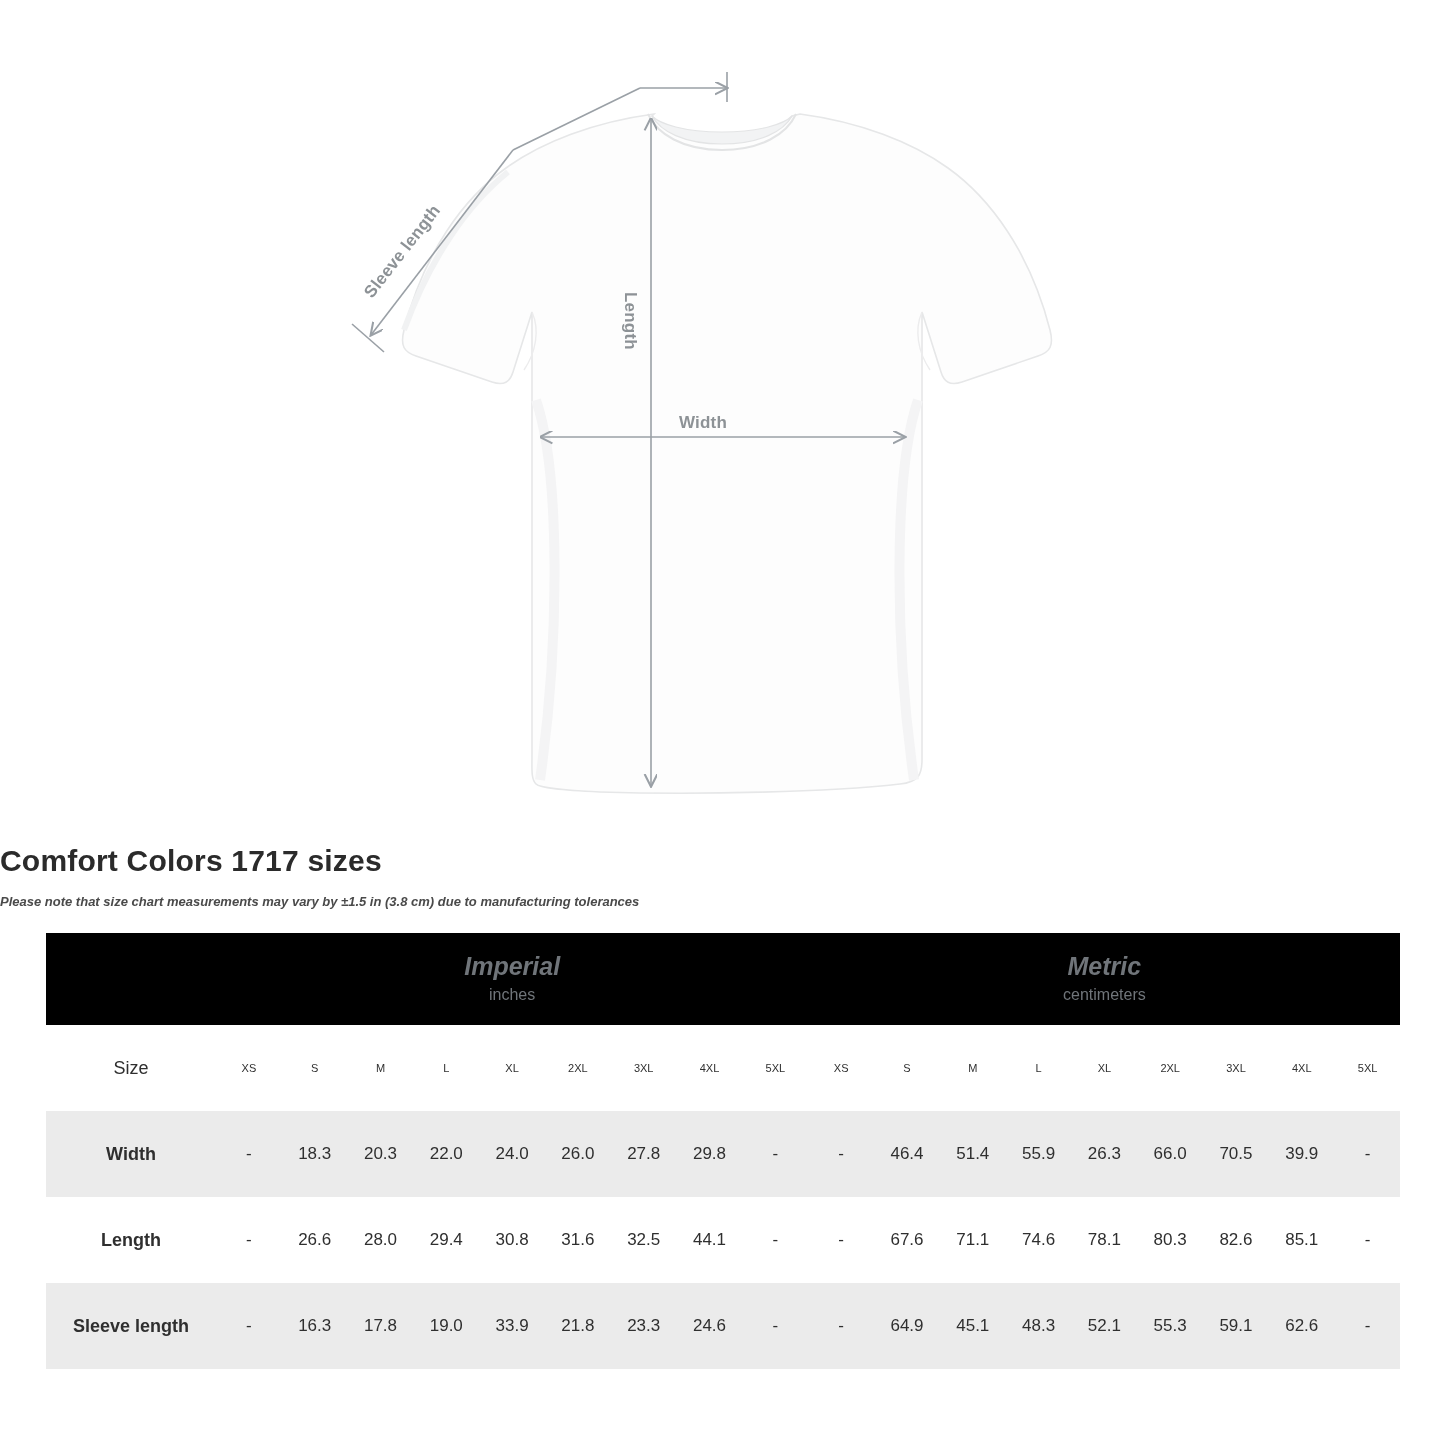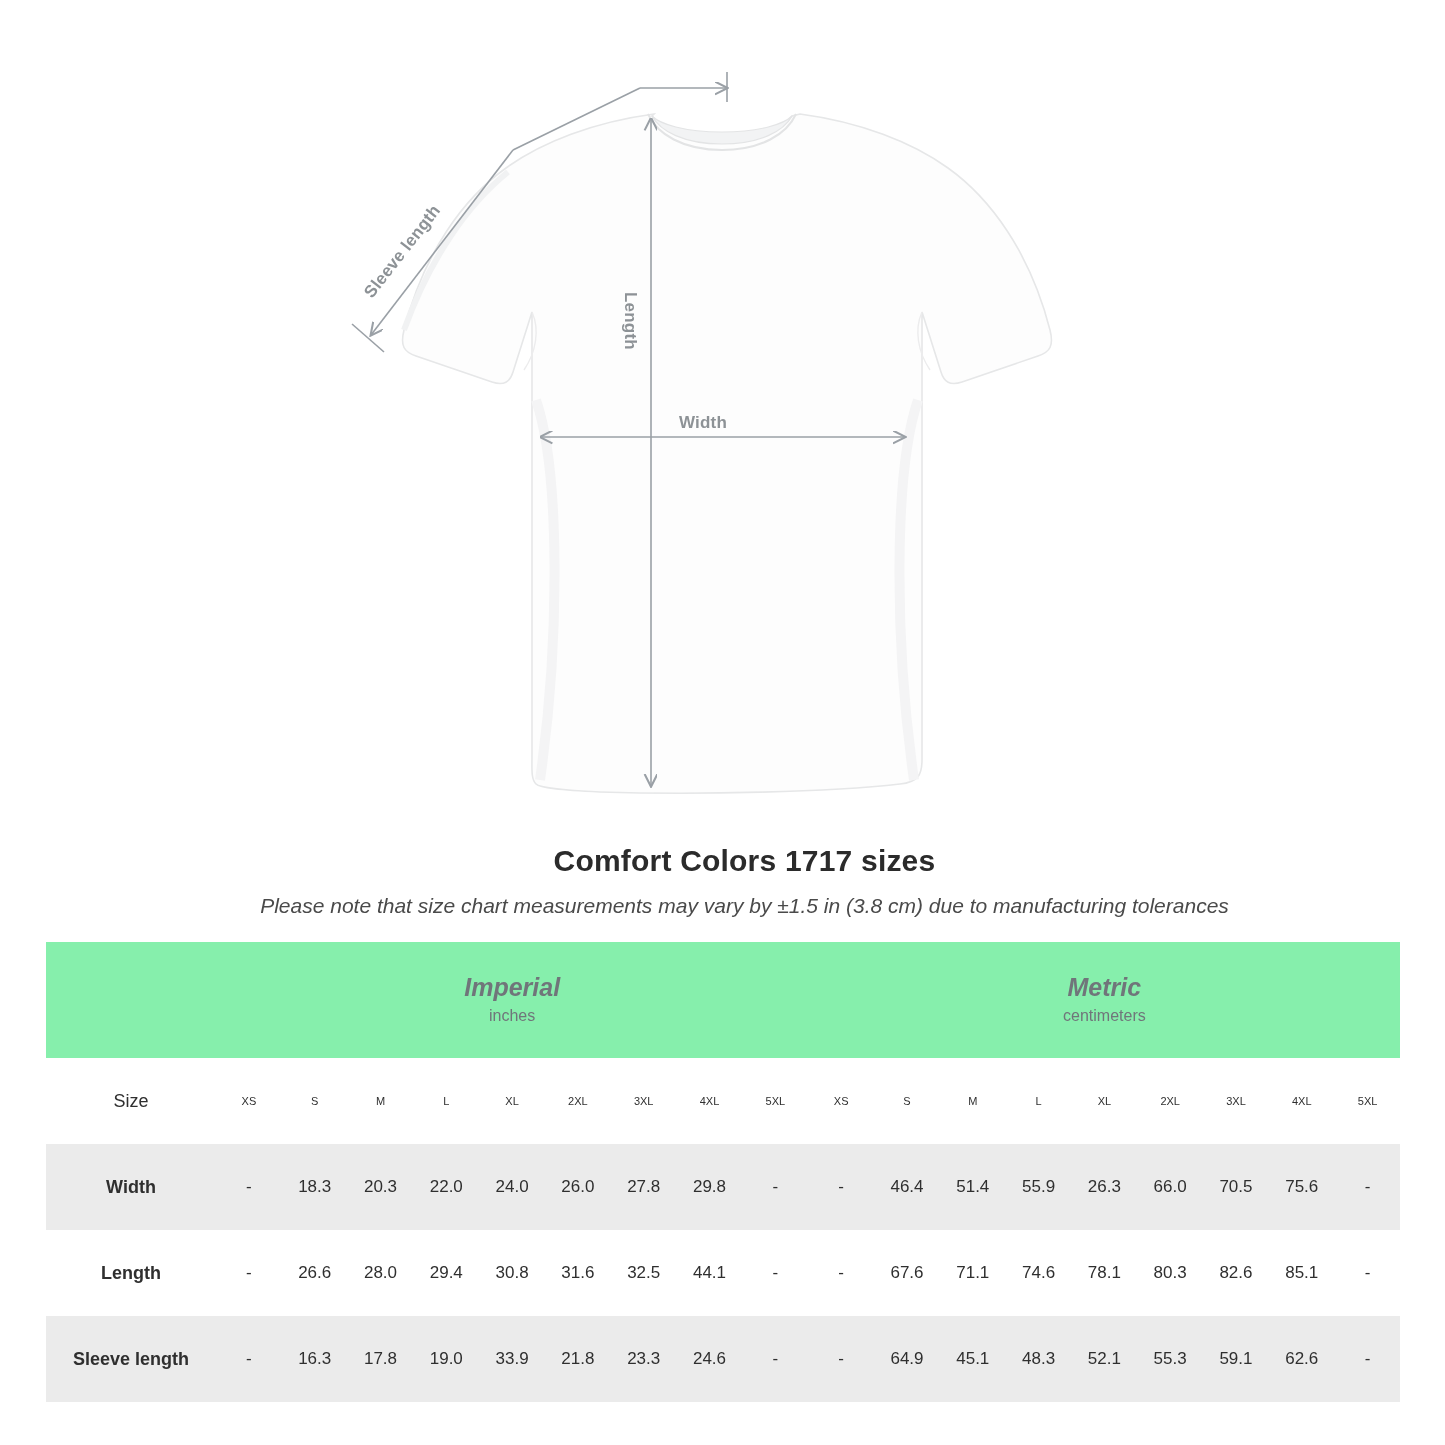--- a/index.html
+++ b/index.html
@@ -52,55 +52,54 @@
   .dim-sleeve {
     left: 376px;
     top: 282px;
     transform: rotate(-52deg);
     transform-origin: left bottom;
     white-space: nowrap;
   }
 
   
   .title-block {
-    text-align: center;
     margin-top: 14px;
-    padding-left: 44px;
   }
   .chart-title {
     font-size: 30px;
     font-weight: bold;
     color: #2b2b2b;
     letter-spacing: 0.2px;
   }
   .chart-note {
     margin-top: 16px;
-    font-size: 21px;
+    font-size: 13px;
     font-style: italic;
     color: #4a4a4a;
+    font-weight: bold;
   }
 
   
   .table-wrap {
     margin: 24px 46px 0 46px;
   }
   table.size-table {
     border-collapse: collapse;
     width: 1353px;
     table-layout: fixed;
   }
   table.size-table td,
   table.size-table th {
     text-align: center;
     vertical-align: middle;
     font-weight: normal;
   }
   .unit-row td {
-    background: #86efac;
-    height: 116px;
+    background: #000000;
+    height: 92px;
     padding: 0;
   }
   .unit-name {
     font-size: 25px;
     font-style: italic;
     font-weight: bold;
     color: #70757a;
     line-height: 1.25;
   }
   .unit-sub {
@@ -286,21 +285,21 @@
           <td>27.8</td>
           <td>29.8</td>
           <td>-</td>
           <td>-</td>
           <td>46.4</td>
           <td>51.4</td>
           <td>55.9</td>
           <td>26.3</td>
           <td>66.0</td>
           <td>70.5</td>
-          <td>75.6</td>
+          <td>39.9</td>
           <td>-</td>
         </tr>
 
         <tr class="data-row row-plain">
           <td class="rowlabel">Length</td>
           <td>-</td>
           <td>26.6</td>
           <td>28.0</td>
           <td>29.4</td>
           <td>30.8</td>

